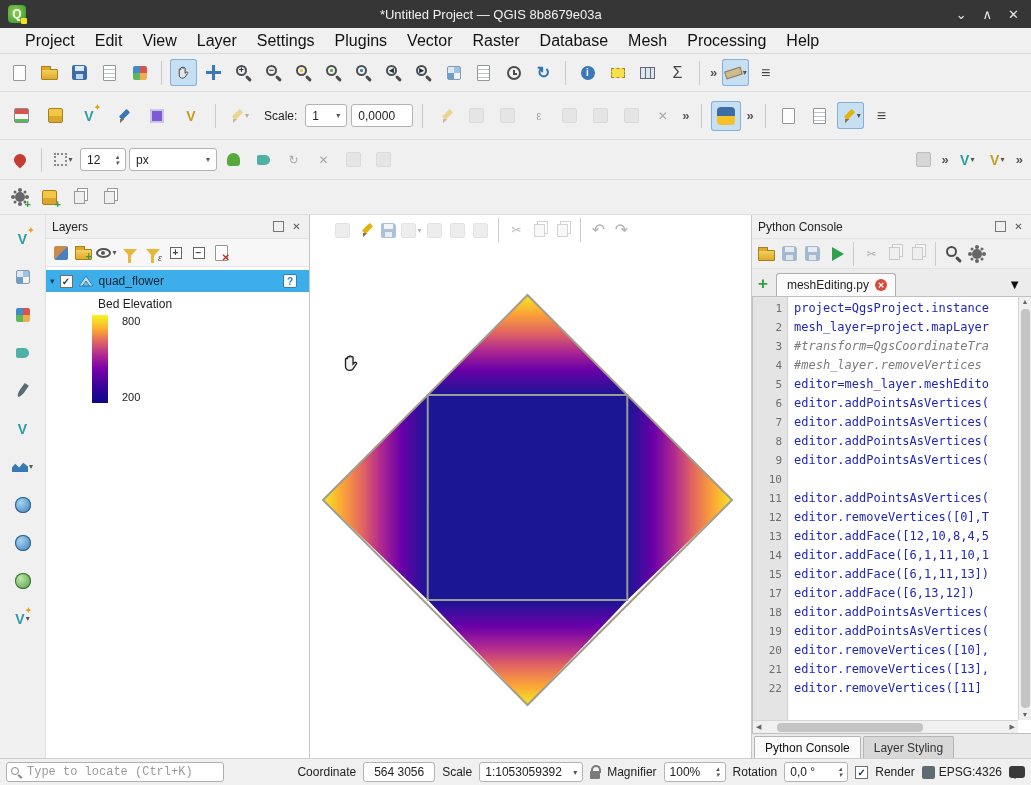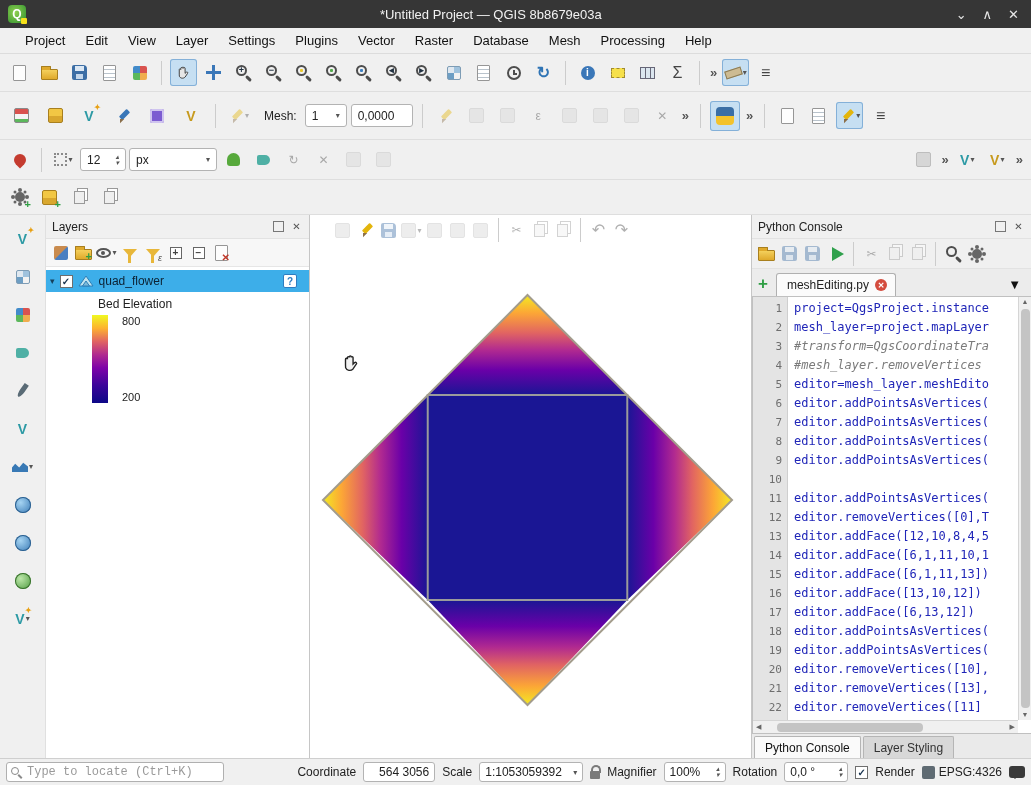--- a/index.html
+++ b/index.html
@@ -11,21 +11,21 @@
   .titlebar{height:28px;background:#363636;color:#fff;display:flex;align-items:center;padding:0 8px;}
   .qgis-logo{width:18px;height:18px;border-radius:4px;background:radial-gradient(circle at 40% 40%,#8fd14f,#2f8f2f);
     color:#fff;font-weight:700;font-size:12px;display:flex;align-items:center;justify-content:center;position:relative;}
   .qgis-logo::after{content:"";position:absolute;right:-1px;bottom:-1px;width:6px;height:6px;background:#f7e11a;border-radius:1px;}
   .title-text{flex:1;text-align:center;font-size:13px;color:#f2f2f2;}
   .win-ctrls{display:flex;gap:16px;font-size:13px;color:#e8e8e8;padding-right:4px;}
   .win-ctrls span{cursor:default;}
 
   
   .menubar{height:26px;background:#f0f0f0;border-bottom:1px solid #dcdcdc;display:flex;align-items:center;padding:0 16px;gap:2px;}
-  .menu-item{padding:3px 9px;font-size:13px;color:#111;}
+  .menu-item{padding:3px 9px;font-size:16px;color:#111;}
 
   
   .tbrow{display:flex;align-items:center;background:#f0f0f0;border-bottom:1px solid #dedede;padding:0 6px;gap:3px;}
   .tb1{height:38px;}
   .tb2{height:48px;gap:4px;}
   .tb3{height:40px;}
   .tb4{height:35px;}
   .sep{width:1px;height:24px;background:#cccccc;margin:0 5px;flex:none;}
   .ic{width:27px;height:27px;border-radius:3px;display:inline-flex;align-items:center;justify-content:center;flex:none;position:relative;color:#444;}
   .ic.big{width:30px;height:30px;}
@@ -318,21 +318,21 @@
         <span class="s-chip"></span>
       </span>
     <span class="ic big">
         <i class="s-v gold">V</i>
       </span>
     <span class="sep"></span>
     <span class="ic dis">
         <span class="s-pencil"></span>
         <span class="dd">▾</span>
       </span>
-    <span class="tblabel">Mesh:</span>
+    <span class="tblabel">Scale:</span>
     <span class="field" style="width:42px;">
         <span class="val">1</span>
         <span class="dd">▾</span>
       </span>
     <span class="field" style="width:62px;">
         <span class="val">0,0000</span>
       </span>
     <span class="sep"></span>
     <span class="ic dis">
         <span class="s-pencil"></span>
@@ -757,24 +757,20 @@
             <div class="cl">
               <span class="ln">14</span>
               <span class="ct">editor.addFace([6,1,11,10,1</span>
             </div>
 
             <div class="cl">
               <span class="ln">15</span>
               <span class="ct">editor.addFace([6,1,11,13])</span>
             </div>
 
-            <div class="cl">
-              <span class="ln">16</span>
-              <span class="ct">editor.addFace([13,10,12])</span>
-            </div>
 
             <div class="cl">
               <span class="ln">17</span>
               <span class="ct">editor.addFace([6,13,12])</span>
             </div>
 
             <div class="cl">
               <span class="ln">18</span>
               <span class="ct">editor.addPointsAsVertices(</span>
             </div>
@@ -816,21 +812,21 @@
       </div>
     </div>
   </div>
 
   <div class="statusbar">
     <span class="locate">
       <span class="mini-mag"></span>
       <input type="text" placeholder="Type to locate (Ctrl+K)" style="">
     </span>
     <span class="sb-label" style="margin-left:auto;">Coordinate</span>
-    <span class="sb-box" style="width:72px;justify-content:flex-end;">
+    <span class="sb-box" style="width:72px;justify-content:center;">
         <span>564 3056</span>
       </span>
     <span class="sb-label">Scale</span>
     <span class="sb-box" style="width:104px;">
         <span class="val" style="flex:1;">1:1053059392</span>
         <span class="dd">▾</span>
       </span>
     <span class="s-lock"></span>
     <span class="sb-label">Magnifier</span>
     <span class="sb-box" style="width:62px;">

